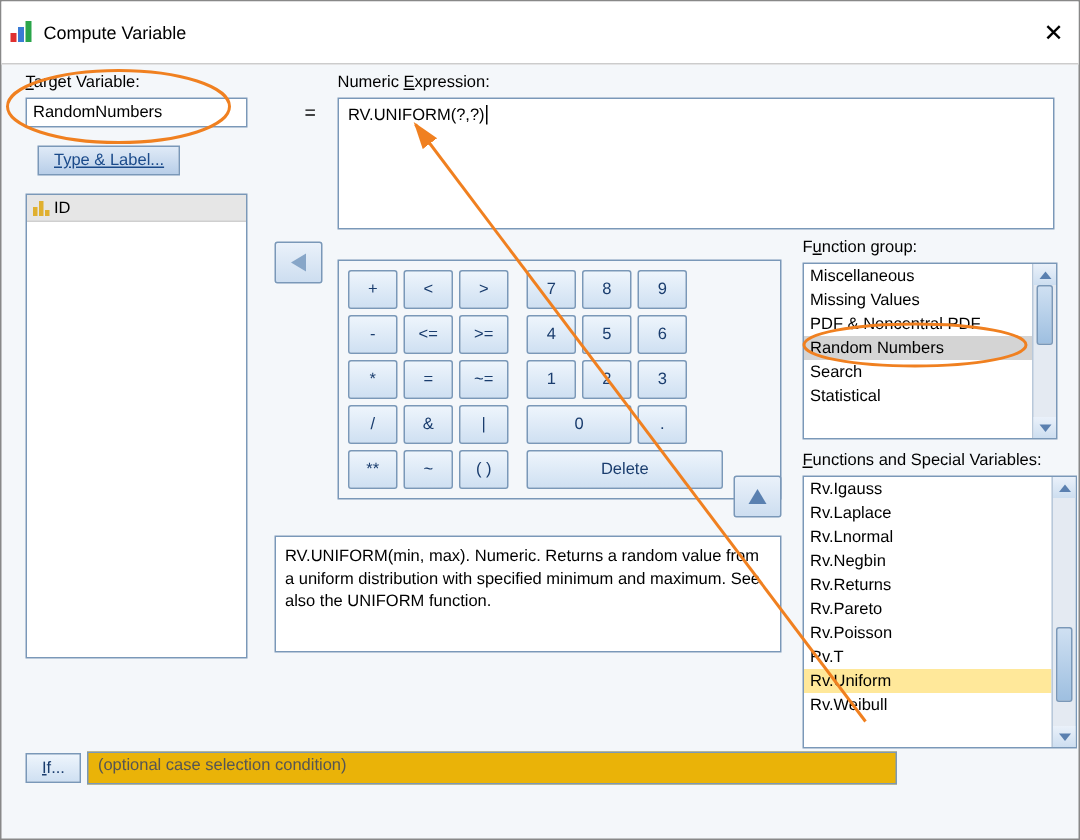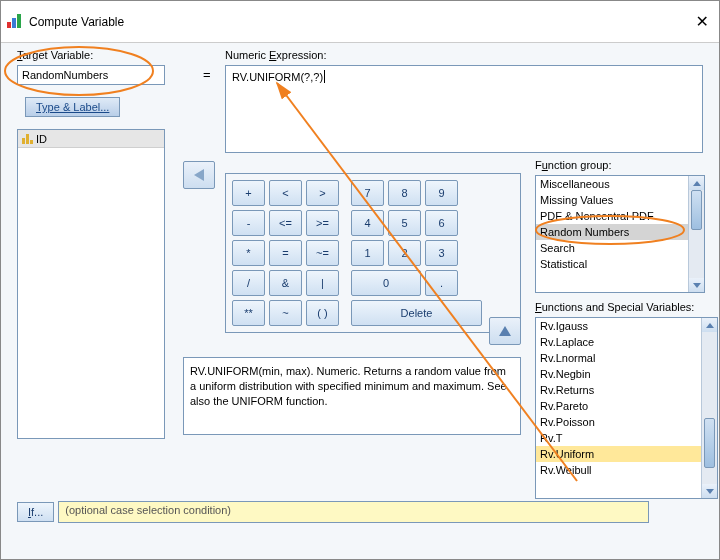--- a/index.html
+++ b/index.html
@@ -50,21 +50,21 @@
   .listbox .sb .arr { position:absolute; left:0; right:0; height:14px; background:linear-gradient(#eaf1fa,#cddef0); display:flex; align-items:center; justify-content:center; }
   .listbox .sb .arr .t{width:0;height:0;border-left:4px solid transparent;border-right:4px solid transparent;}
   .li { height:16px; padding:0 4px; font-size:11px; line-height:16px; cursor:pointer; white-space:nowrap; }
   .li.sel-grey { background:#d4d4d4; }
   .li.sel-yellow { background:#ffe89a; }
 
   .helpbox { width:300px; height:78px; border:1px solid #7a98b8; background:#fff; padding:6px; font-size:11px; line-height:1.35; }
 
   .ifrow { position:absolute; left:16px; bottom:52px; display:flex; align-items:center; }
   .ifbtn { background:linear-gradient(#eef5fc,#cfe0f2); border:1px solid #7a98b8; color:#1a3d6e; padding:3px 10px; font-size:11px; cursor:pointer; margin-right:4px; }
-  .ifcond { width:591px; height:22px; border:1px solid #7a98b8; background:#fef9c3; padding:2px 6px; font-size:11px; color:#555; }
+  .ifcond { width:540px; height:22px; border:1px solid #7a98b8; background:#eab308; padding:2px 6px; font-size:11px; color:#555; }
 
   .btnrow { position:absolute; left:0; right:0; bottom:12px; display:flex; justify-content:center; gap:6px; }
   .dlgbtn { background:linear-gradient(#eef5fc,#cfe0f2); border:1px solid #7a98b8; color:#1a3d6e; padding:4px 14px; font-size:11px; cursor:pointer; border-radius:2px; }
   .dlgbtn.disabled { color:#8aa0b8; background:linear-gradient(#f4f7fa,#eaf0f7); cursor:default; }
 
   svg.annot { position:absolute; left:0; top:0; pointer-events:none; }
 </style>
 </head>
 <body>
 

